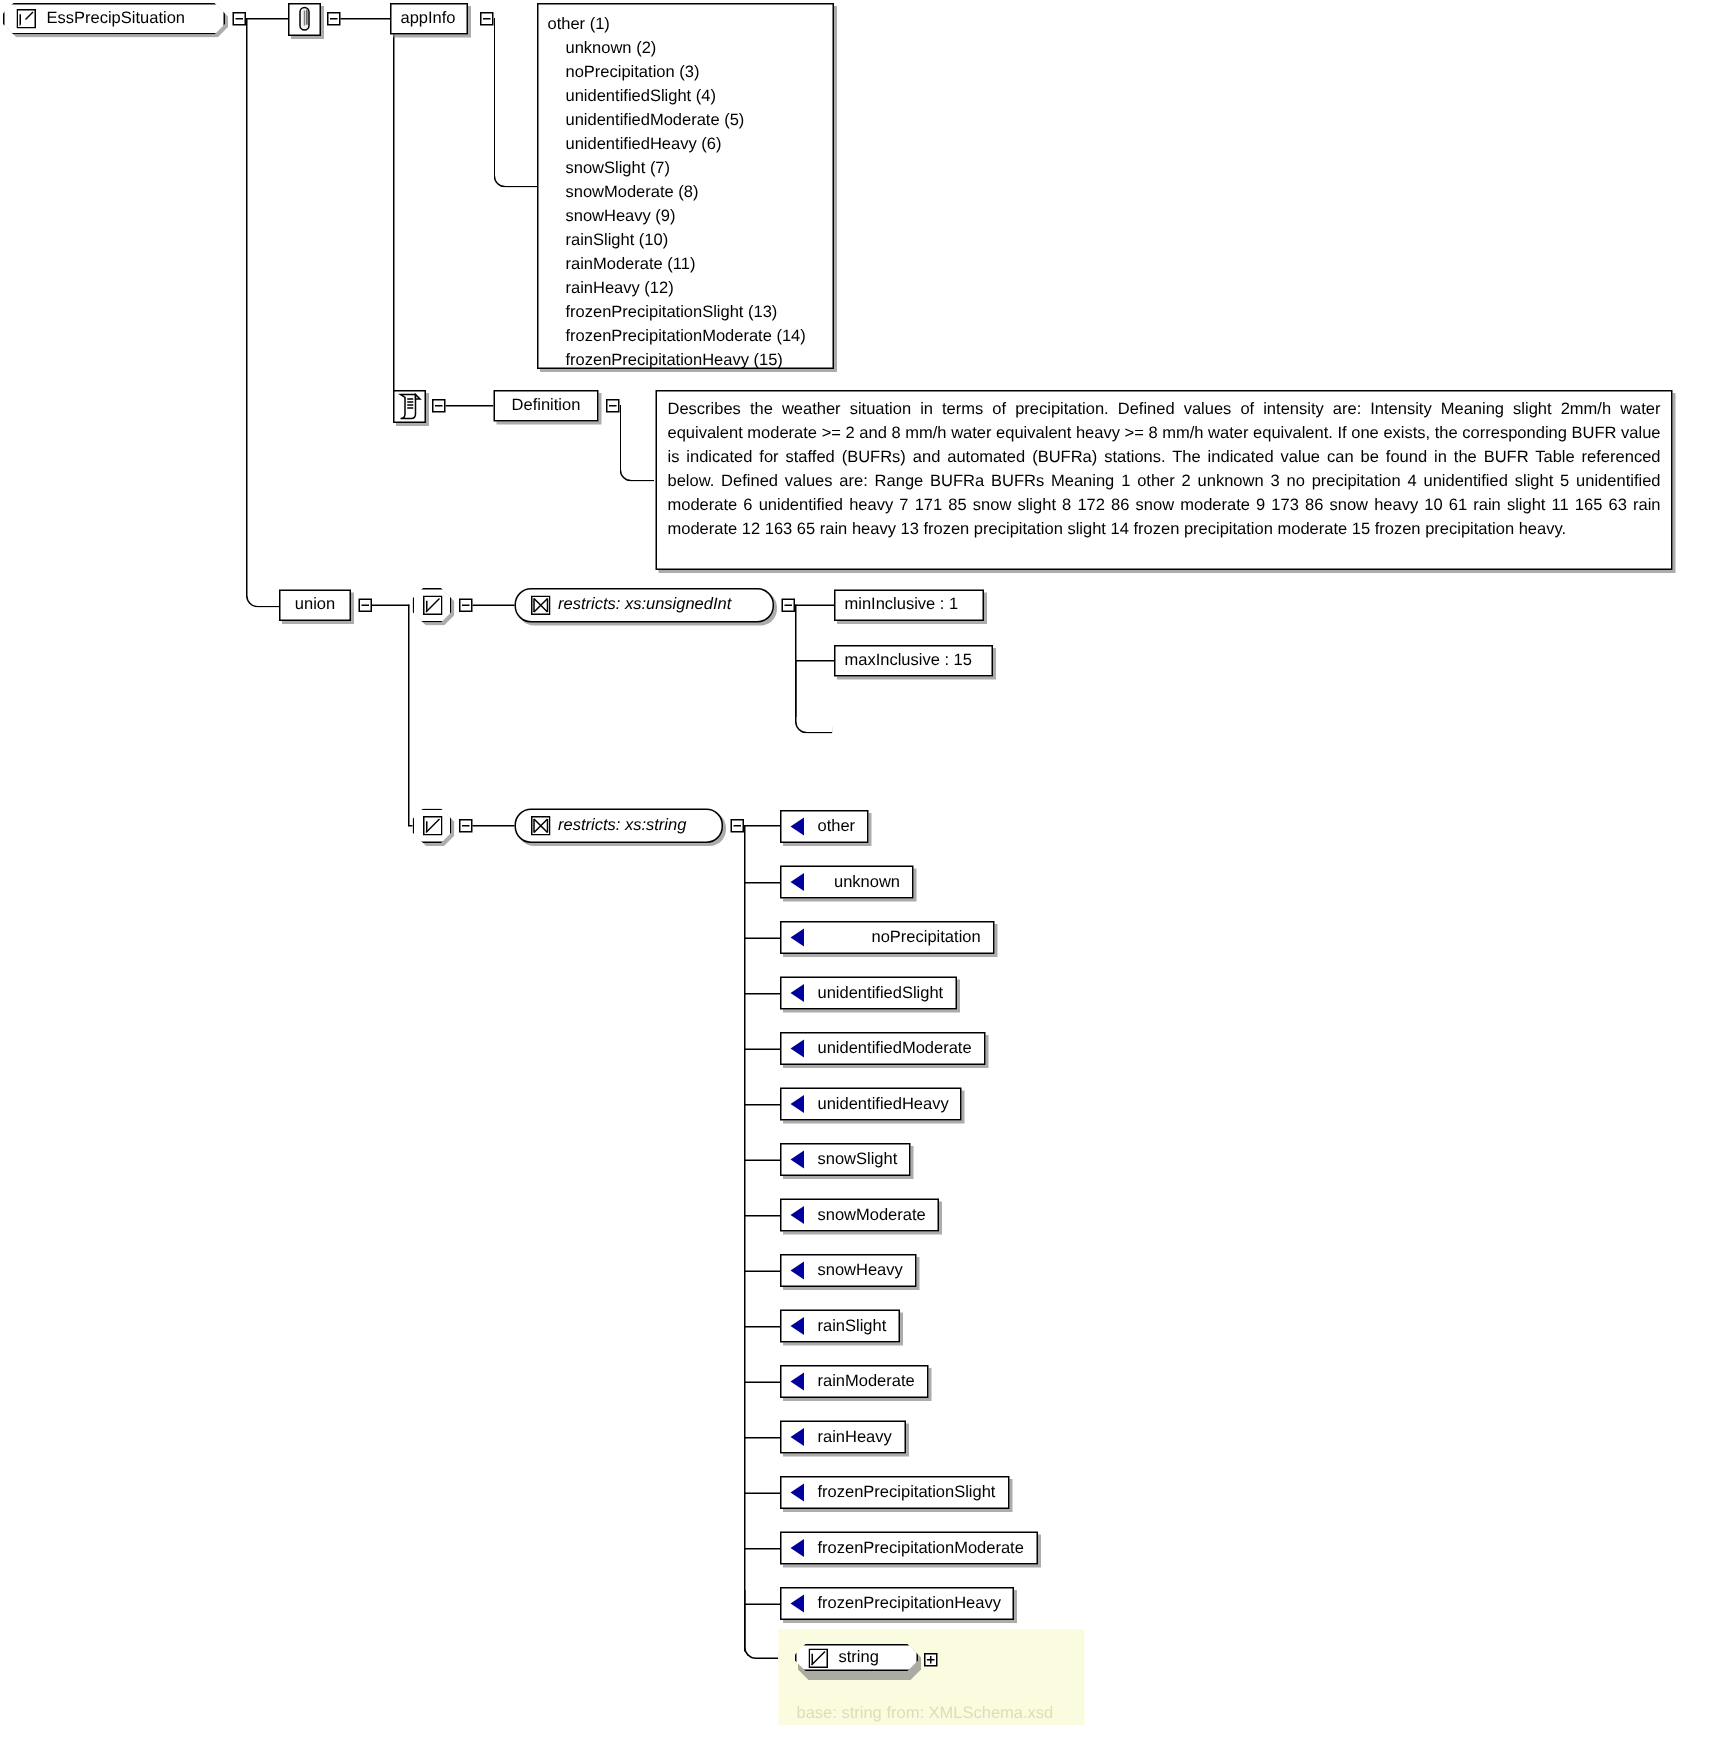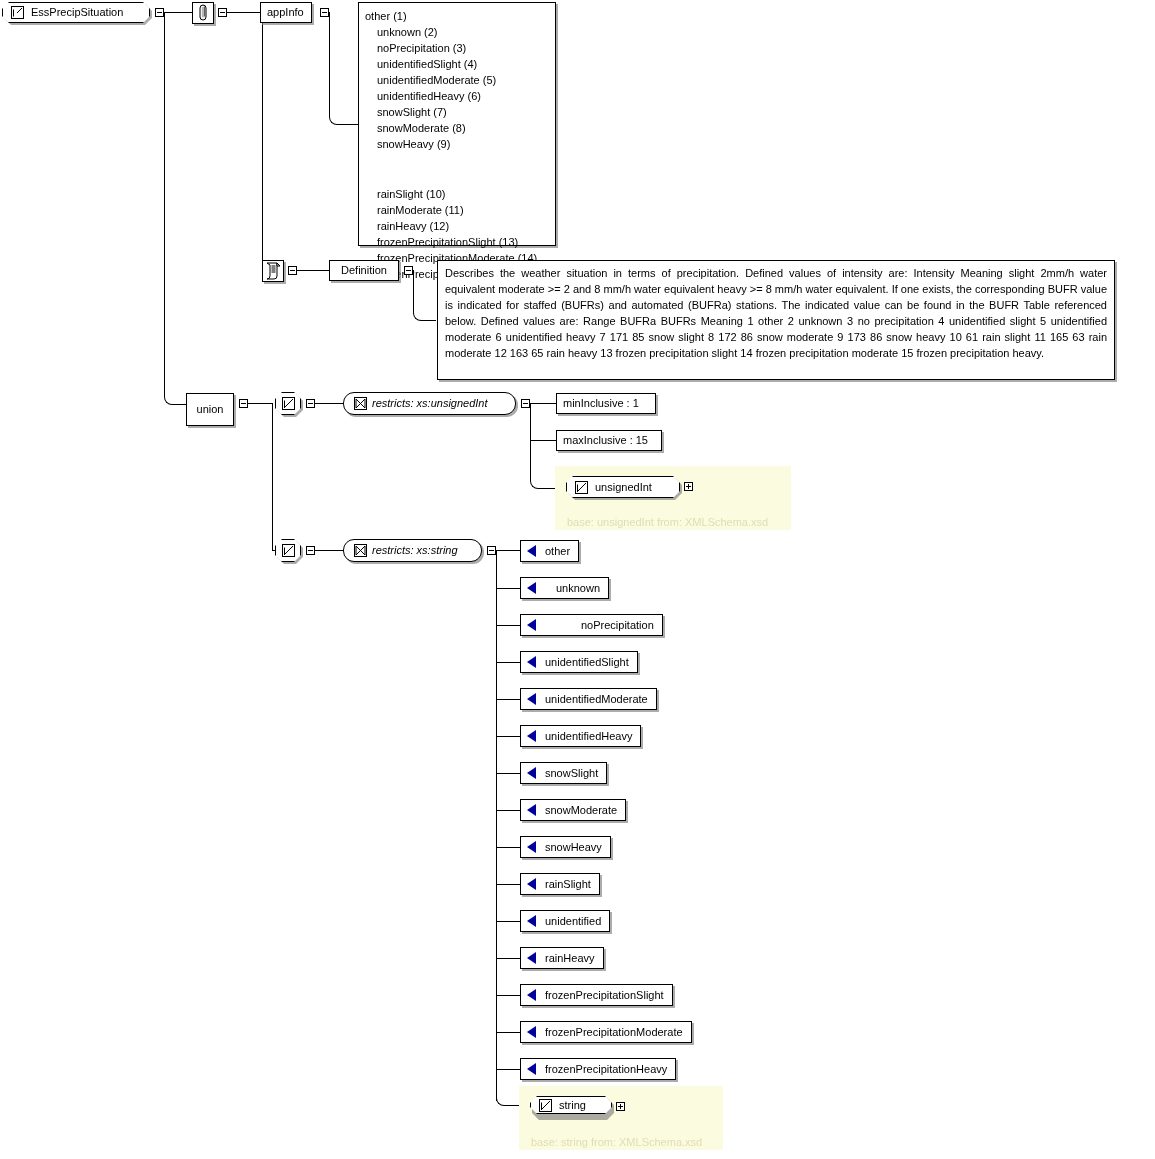--- a/index.html
+++ b/index.html
@@ -184,21 +184,21 @@
     <div id="appinfo-values">
         <div style="padding-left: 0px;">other (1)</div>
         <div style="padding-left: 12px;">unknown (2)</div>
         <div style="padding-left: 12px;">noPrecipitation (3)</div>
         <div style="padding-left: 12px;">unidentifiedSlight (4)</div>
         <div style="padding-left: 12px;">unidentifiedModerate (5)</div>
         <div style="padding-left: 12px;">unidentifiedHeavy (6)</div>
         <div style="padding-left: 12px;">snowSlight (7)</div>
         <div style="padding-left: 12px;">snowModerate (8)</div>
         <div style="padding-left: 12px;">snowHeavy (9)</div>
-        <div style="padding-left: 12px; margin-top: 34px;">rainSlight (10)</div>
+        <div style="padding-left: 12px;">rainSlight (10)</div>
         <div style="padding-left: 12px;">rainModerate (11)</div>
         <div style="padding-left: 12px;">rainHeavy (12)</div>
         <div style="padding-left: 12px;">frozenPrecipitationSlight (13)</div>
         <div style="padding-left: 12px;">frozenPrecipitationModerate (14)</div>
         <div style="padding-left: 12px;">frozenPrecipitationHeavy (15)</div>
       </div>
   </div>
 
   <div class="iconbox" style="left:262px;top:260px;">
     <svg class="icon-svg" width="20" height="20" viewBox="0 0 20 20">
@@ -215,21 +215,21 @@
   </div>
   <div class="expander" style="left:404px;top:266px;"></div>
   <div class="elbow" style="left:413px;top:270px;width:22px;height:50px;"></div>
 
   <div class="panel" style="left:437px;top:260px;width:678px;height:120px;padding:4px 7px 0 7px;">
     <div style="font-size:11px;line-height:16px;text-align:justify;word-spacing:0px;">Describes the weather situation in terms of precipitation.  Defined values of intensity are: Intensity     Meaning slight     2mm/h water equivalent moderate     &gt;= 2 and  8 mm/h water equivalent heavy      &gt;= 8 mm/h water equivalent.  If one exists, the corresponding BUFR value is indicated for staffed (BUFRs) and automated (BUFRa) stations.  The indicated value can be found in the BUFR Table referenced below.  Defined values are: Range  BUFRa  BUFRs  Meaning 1      other 2     unknown  3     no precipitation 4     unidentified slight 5     unidentified moderate 6     unidentified heavy 7  171  85  snow slight 8  172  86  snow moderate 9  173  86  snow heavy 10    61  rain slight 11  165  63  rain moderate 12  163  65  rain heavy 13     frozen precipitation slight 14     frozen precipitation moderate 15     frozen precipitation heavy.</div>
   </div>
 
   <div class="elbow" style="left:164px;top:12px;width:22px;height:392px;"></div>
 
-  <div class="rect" style="left:186px;top:393px;width:48px;height:33px;justify-content:center;">
+  <div class="rect" style="left:186px;top:393px;width:48px;height:21px;justify-content:center;">
     <span>union</span>
   </div>
   <div class="expander" style="left:239px;top:399px;"></div>
 
   <div class="hline" style="left:248px;top:403px;width:24px;"></div>
   <div class="elbow" style="left:272px;top:403px;width:0px;height:0px;"></div>
   <div class="vline" style="left:272px;top:403px;height:147px;"></div>
   <div class="hline" style="left:272px;top:550px;width:3px;"></div>
 
   <div class="octshadow" style="left:277px;top:394px;width:26px;height:23px;"></div>
@@ -263,35 +263,20 @@
   <div class="hline" style="left:530px;top:440px;width:26px;"></div>
   <div class="elbow" style="left:530px;top:440px;width:24px;height:48px;"></div>
 
   <div class="rect" style="left:556px;top:393px;width:100px;height:21px;">
     <span>minInclusive : 1</span>
   </div>
   <div class="rect" style="left:556px;top:430px;width:106px;height:21px;">
     <span>maxInclusive : 15</span>
   </div>
 
-  <div class="base" style="left:555px;top:466px;width:236px;height:64px;">
-    <div class="octshadow" style="left:13px;top:12px;width:114px;height:22px;"></div>
-    <div class="oct" style="left:11px;top:10px;width:114px;height:22px;padding-left:8px;">
-      <span class="sq-icon">
-        <svg class="icon-svg" width="13" height="13" viewBox="0 0 13 13">
-          <rect x="0.5" y="0.5" width="12" height="12" fill="#fff" stroke="#000"></rect>
-          <path d="M2 11 L11 2" stroke="#000" fill="none"></path>
-          <path d="M2.5 10.5 L2.5 3.5" stroke="#000" fill="none"></path>
-        </svg>
-      </span>
-      <span class="node-label">unsignedInt</span>
-    </div>
-    <div class="expander plus" style="left:129px;top:16px;"></div>
-    <div class="caption">base: unsignedInt from: XMLSchema.xsd</div>
-  </div>
 
   <div class="octshadow" style="left:277px;top:541px;width:26px;height:23px;"></div>
   <div class="oct" style="left:275px;top:539px;width:26px;height:23px;justify-content:center;">
     <span>
       <svg class="icon-svg" width="13" height="13" viewBox="0 0 13 13">
         <rect x="0.5" y="0.5" width="12" height="12" fill="#fff" stroke="#000"></rect>
         <path d="M2 11 L11 2" stroke="#000" fill="none"></path>
         <path d="M2.5 10.5 L2.5 3.5" stroke="#000" fill="none"></path>
       </svg>
     </span>
@@ -361,21 +346,21 @@
         <span>snowHeavy</span>
       </div>
       <div class="hline" style="left: 496px; top: 884px; width: 24px;"></div>
       <div class="enum" style="left: 520px; top: 873px;">
         <span class="tri"></span>
         <span>rainSlight</span>
       </div>
       <div class="hline" style="left: 496px; top: 921px; width: 24px;"></div>
       <div class="enum" style="left: 520px; top: 910px;">
         <span class="tri"></span>
-        <span>unidentified</span>
+        <span>rainModerate</span>
       </div>
       <div class="hline" style="left: 496px; top: 958px; width: 24px;"></div>
       <div class="enum" style="left: 520px; top: 947px;">
         <span class="tri"></span>
         <span>rainHeavy</span>
       </div>
       <div class="hline" style="left: 496px; top: 995px; width: 24px;"></div>
       <div class="enum" style="left: 520px; top: 984px;">
         <span class="tri"></span>
         <span>frozenPrecipitationSlight</span>

